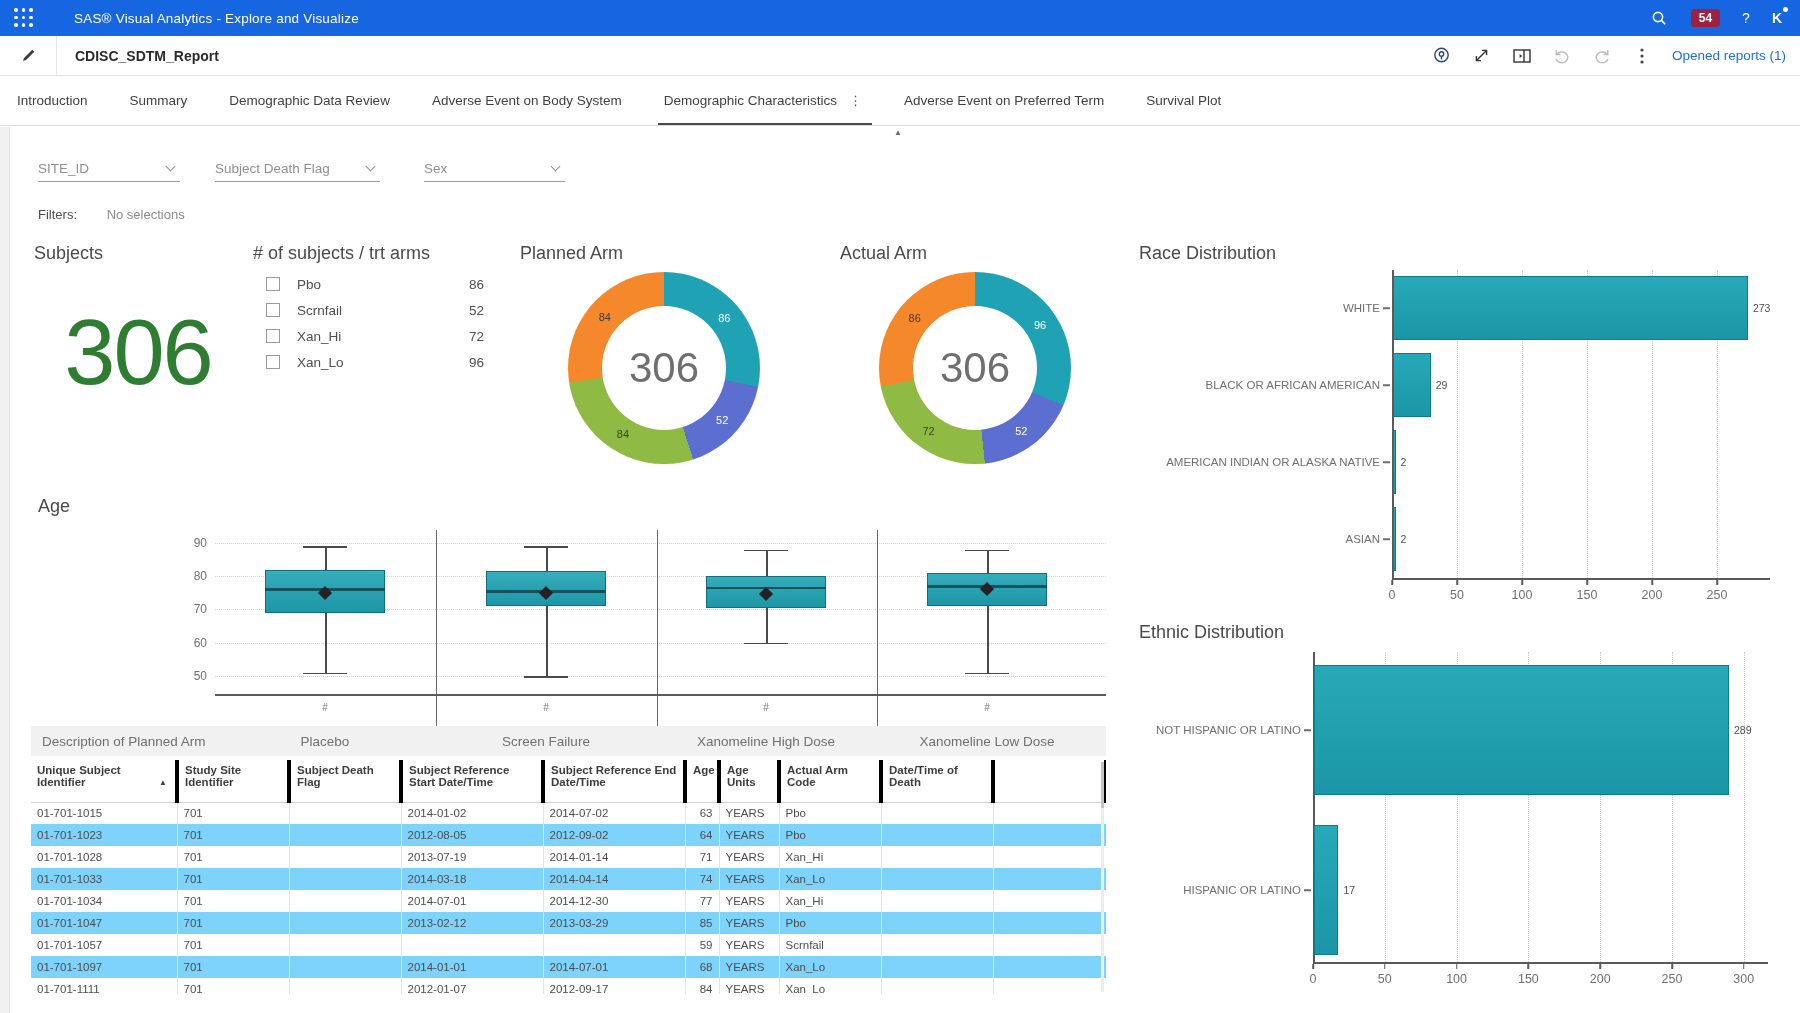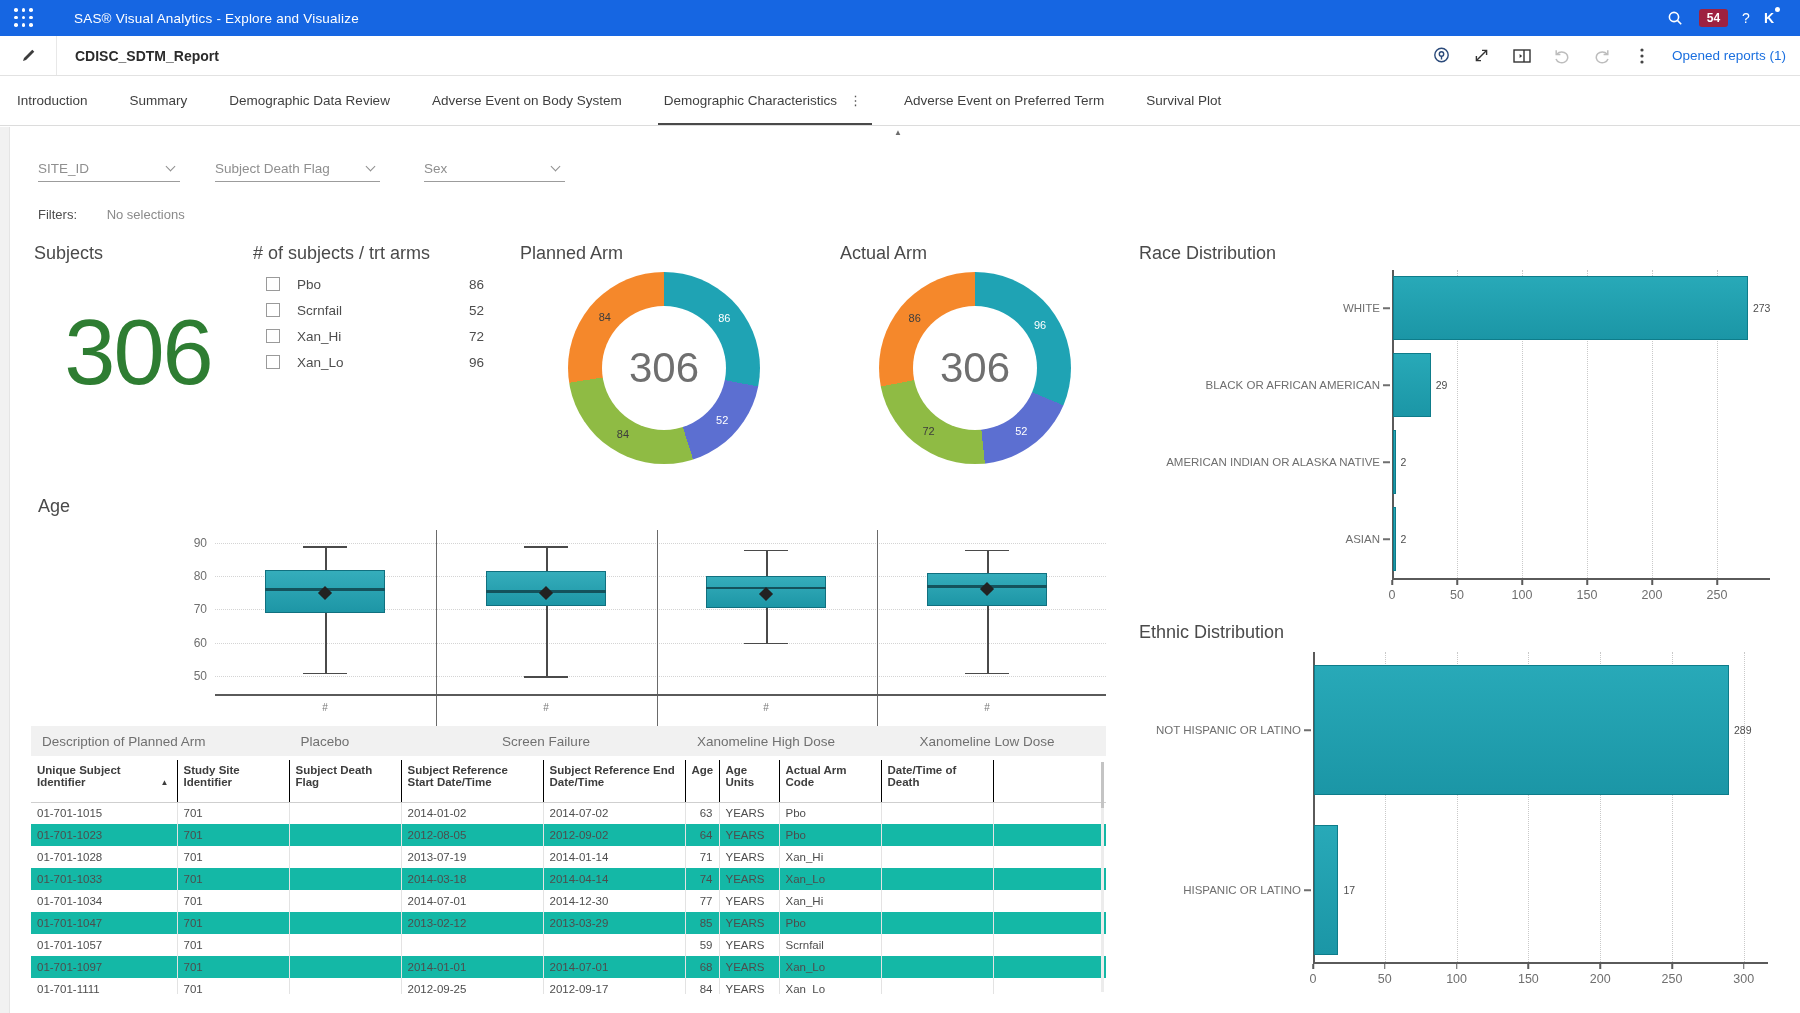--- a/index.html
+++ b/index.html
@@ -5,21 +5,21 @@
   * { margin:0; padding:0; box-sizing:border-box; }
   body { font-family:"Liberation Sans", sans-serif; background:#fff; }
   #canvas { position:relative; width:1800px; height:1013px; background:#fff; overflow:hidden; }
   .abs { position:absolute; }
 
   
   #appbar { left:0; top:0; width:1800px; height:36px; background:#1666e2; display:flex; align-items:center; color:#fff; }
   #waffle { margin-left:14px; width:20px; height:20px; display:grid; grid-template-columns:repeat(3,1fr); gap:3px; cursor:pointer; }
   #waffle i { width:3.5px; height:3.5px; border-radius:50%; background:#fff; }
   #app-title { margin-left:40px; font-size:13.5px; letter-spacing:.2px; }
-  #appbar-right { margin-left:auto; display:flex; align-items:center; gap:14px; margin-right:20px; }
+  #appbar-right { margin-left:auto; display:flex; align-items:center; gap:22px; margin-right:12px; }
   .badge { background:#9e2240; color:#fff; font-weight:bold; font-size:12px; padding:2px 8px; border-radius:3px; cursor:pointer; }
   .help { font-size:14px; cursor:pointer; }
   .avatar { position:relative; font-size:14px; font-weight:bold; cursor:pointer; padding-right:6px; }
   .avatar b { position:absolute; right:0; top:-3px; width:5px; height:5px; border-radius:50%; background:#fff; }
 
   
   #toolbar { left:0; top:36px; width:1800px; height:40px; background:#fff; border-bottom:1px solid #e2e2e2; display:flex; align-items:center; }
   #pencil-rail { width:57px; height:100%; border-right:1px solid #e8e8e8; display:flex; align-items:center; justify-content:center; }
   #report-title { margin-left:18px; font-size:14px; font-weight:bold; color:#2b2b2b; }
   #toolbar-right { margin-left:auto; display:flex; align-items:center; gap:20px; margin-right:14px; }
@@ -80,23 +80,23 @@
   .bpbox { position:absolute; background:linear-gradient(180deg,#35adbb,#1d96a6); border:1px solid #11707f; cursor:pointer; }
   .bpmed { position:absolute; height:2.5px; background:#14525c; }
   .bpmean { position:absolute; width:10px; height:10px; background:#222; transform:translate(-50%,-50%) rotate(45deg); }
   .hash { position:absolute; font-size:10px; color:#777; transform:translateX(-50%); }
   #age-strip { left:31px; top:726px; width:1075px; height:30px; background:#f1f1f1; }
   .strip-label { position:absolute; top:726px; height:30px; display:flex; align-items:center; font-size:13.5px; color:#707070; white-space:nowrap; }
 
   
   #dtable { left:31px; top:760px; width:1075px; height:234px; overflow:hidden; font-size:11.5px; color:#4d4d4d; }
   #dtable table { border-collapse:collapse; table-layout:fixed; width:1075px; }
-  #dtable th { font-weight:bold; color:#3d3d3d; text-align:left; vertical-align:top; padding:4px 6px; border-right:1px solid #000000; border-bottom:1px solid #cfcfcf; height:42px; font-size:11.5px; position:relative; cursor:pointer; }
+  #dtable th { font-weight:bold; color:#3d3d3d; text-align:left; vertical-align:top; padding:4px 6px; border-right:4px solid #000000; border-bottom:1px solid #cfcfcf; height:42px; font-size:11.5px; position:relative; cursor:pointer; }
   #dtable td { padding:3px 6px; border-right:1px solid #e3e3e3; height:22px; white-space:nowrap; overflow:hidden; }
-  #dtable tr.even td { background:#14b8a6; }
+  #dtable tr.even td { background:#7dd3fc; }
   .sort-asc { position:absolute; right:8px; top:18px; font-size:8px; color:#3d3d3d; }
   #tbl-scroll { left:1101px; top:762px; width:3px; height:230px; background:#ececec; }
   #tbl-thumb { left:1101px; top:762px; width:3px; height:46px; background:#c4c4c4; }
 
   svg { display:block; }
 </style>
 </head>
 <body>
 
 <div id="canvas">
@@ -452,21 +452,21 @@
             <td style="text-align: right;">68</td>
             <td>YEARS</td>
             <td>Xan_Lo</td>
             <td></td>
             <td></td>
           </tr>
           <tr class="odd">
             <td>01-701-1111</td>
             <td>701</td>
             <td></td>
-            <td>2012-09-25</td>
+            <td>2012-01-07</td>
             <td>2012-09-17</td>
             <td style="text-align: right;">84</td>
             <td>YEARS</td>
             <td>Xan_Lo</td>
             <td></td>
             <td></td>
           </tr>
         </tbody>
       </table>
     </div>

